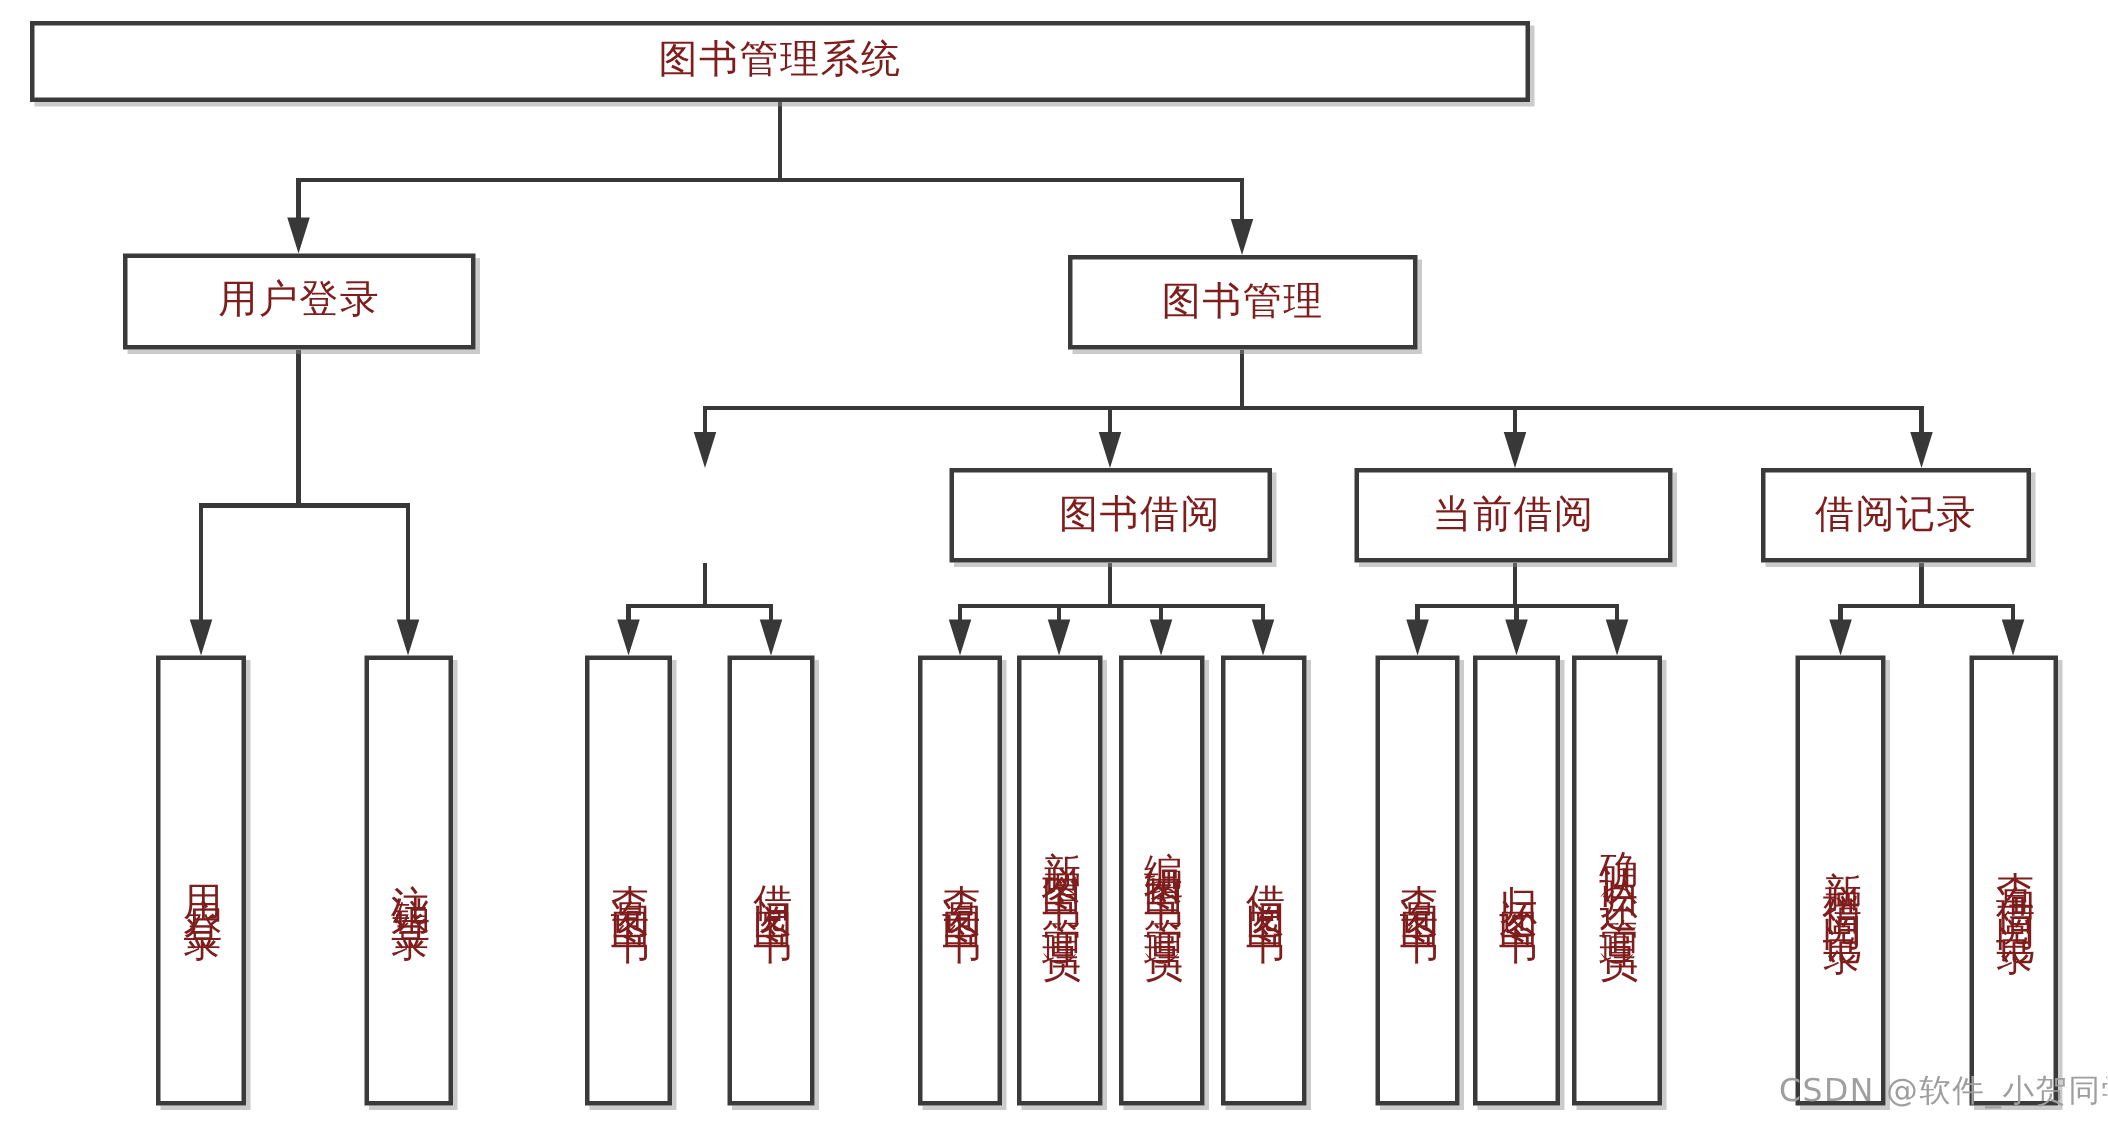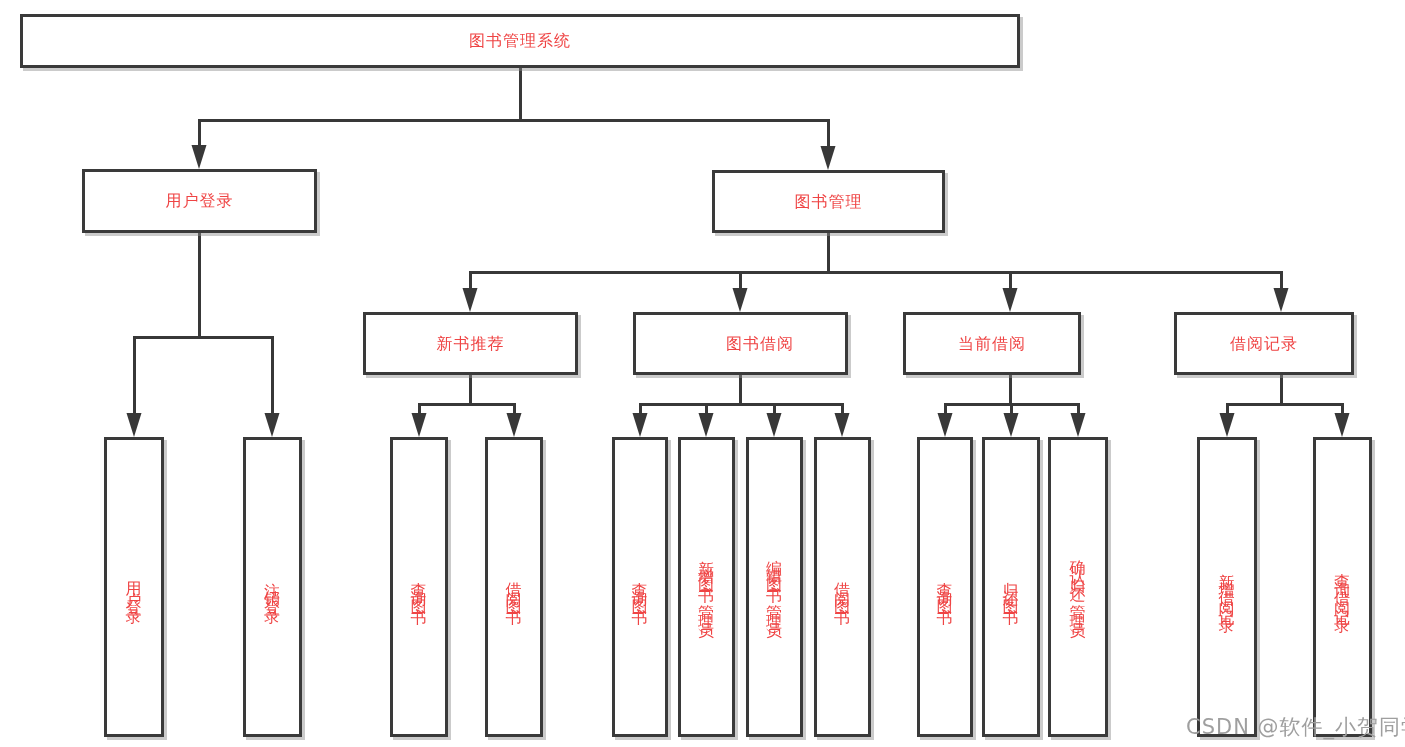--- a/index.html
+++ b/index.html
@@ -16,22 +16,22 @@
     box-sizing:border-box;
     background:#ffffff;
     border:3px solid #3a3a3a;
     box-shadow:3px 3px 0 rgba(140,140,140,0.45);
     display:flex;
     align-items:center;
     justify-content:center;
     z-index:2;
   }
   .node .label{
-    color:#ef4444;
-    font-size:16px;
+    color:#7f1d1d;
+    font-size:26px;
     line-height:1.2;
     white-space:nowrap;
   }
   .hbox .label{letter-spacing:1px;}
   .vbox .label{
     writing-mode:vertical-rl;
     text-orientation:mixed;
     letter-spacing:9px;
     white-space:normal;
   }
@@ -107,27 +107,24 @@
   <div id="watermark" style="color: rgb(159, 159, 159);">CSDN @软件_小贺同学</div>
 <div class="node hbox" style="left: 20px; top: 14px; width: 1000px; height: 54px;">
       <span class="label">图书管理系统</span>
     </div>
     <div class="node hbox" style="left: 82px; top: 169px; width: 235px; height: 64px;">
       <span class="label">用户登录</span>
     </div>
     <div class="node hbox" style="left: 712px; top: 170px; width: 233px; height: 63px; text-align: right;">
       <span class="label">图书管理</span>
     </div>
-    <div class="node hbox" style="left: 363px; top: 312px; width: 215px; height: 63px;">
-      <span class="label">新书推荐</span>
-    </div>
     <div class="node hbox" style="left: 633px; top: 312px; width: 215px; height: 63px; padding-left: 39px;">
       <span class="label">图书借阅</span>
     </div>
-    <div class="node hbox" style="left: 903px; top: 312px; width: 178px; height: 63px;">
+    <div class="node hbox" style="left: 903px; top: 312px; width: 212px; height: 63px;">
       <span class="label">当前借阅</span>
     </div>
     <div class="node hbox" style="left: 1174px; top: 312px; width: 180px; height: 63px;">
       <span class="label">借阅记录</span>
     </div>
     <div class="node vbox" style="left: 104px; top: 437px; width: 60px; height: 300px;">
       <span class="label">用户登录</span>
     </div>
     <div class="node vbox" style="left: 243px; top: 437px; width: 59px; height: 300px;">
       <span class="label">注销登录</span>

